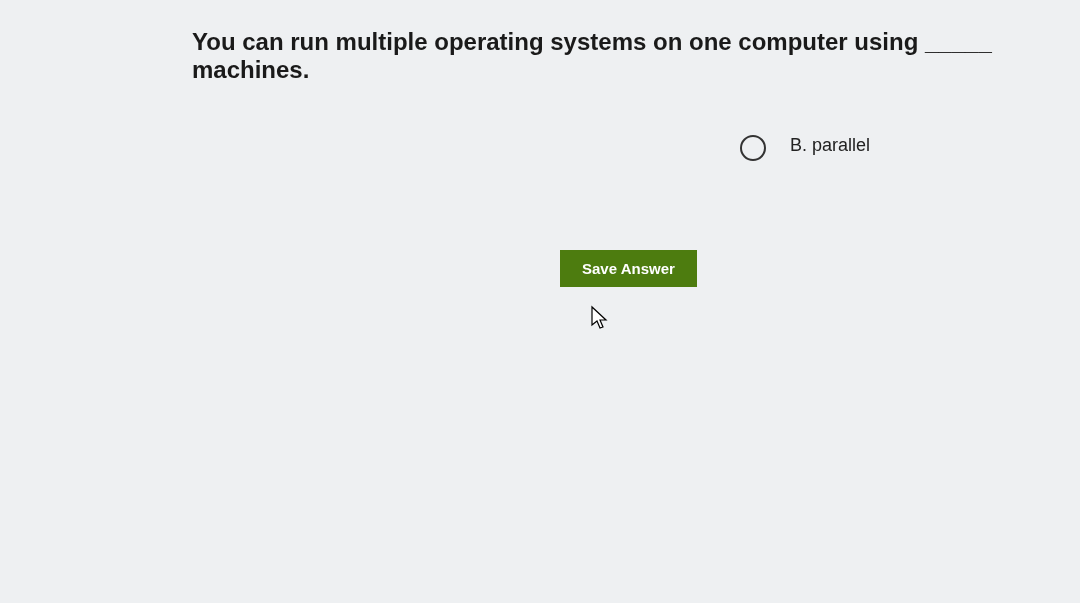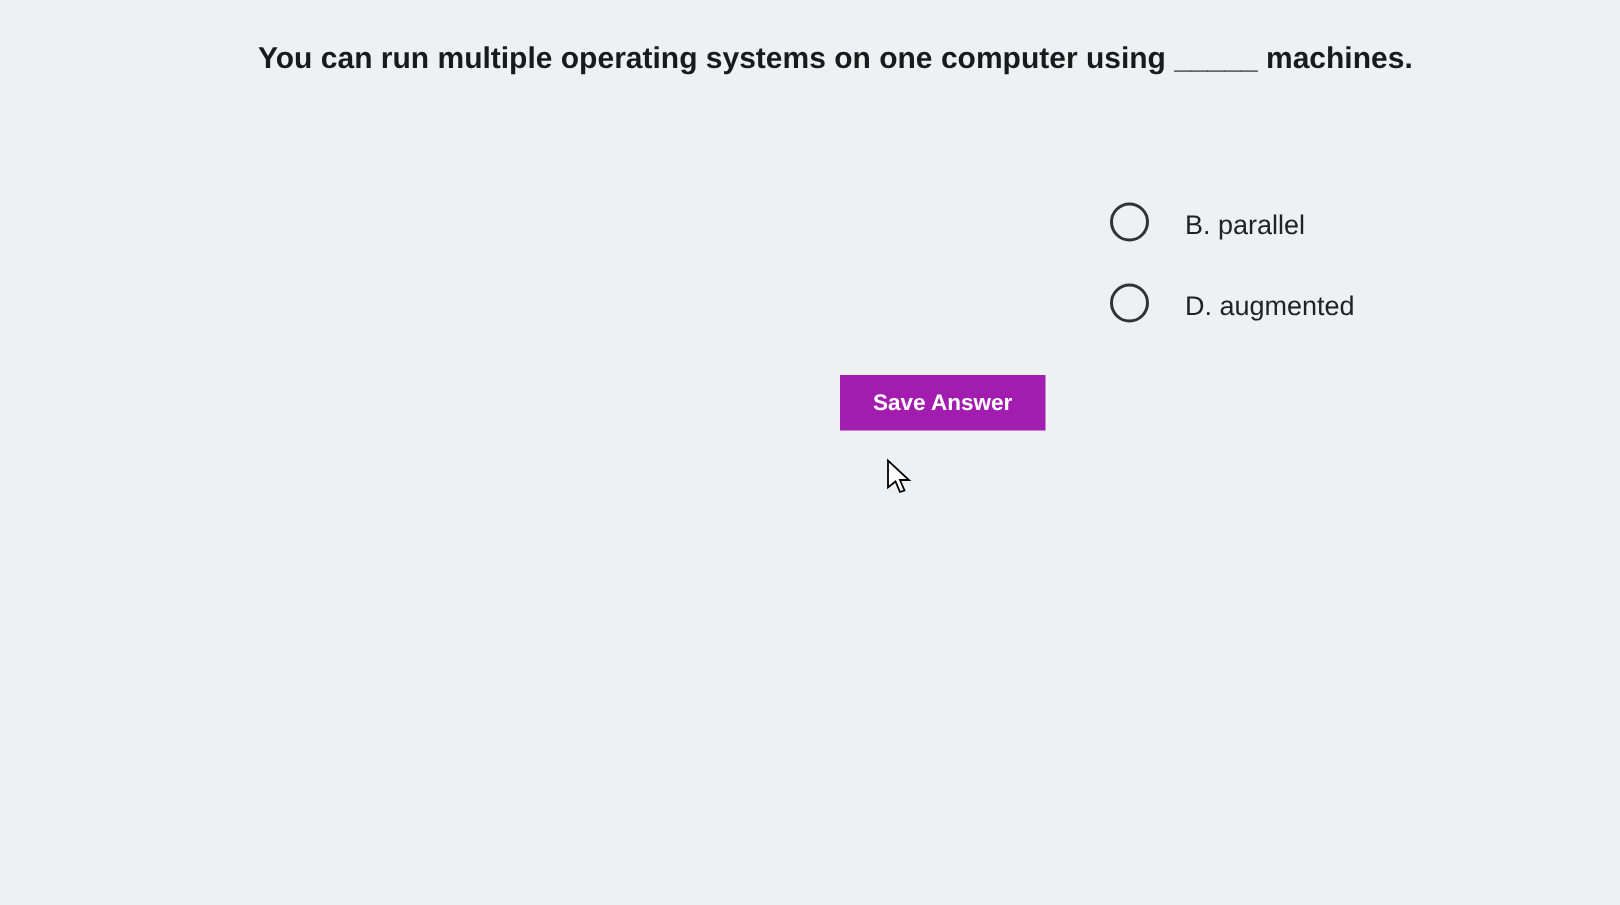--- a/index.html
+++ b/index.html
@@ -12,39 +12,39 @@
       height: 603px;
       background: #eef0f2;
       font-family: Arial, Helvetica, sans-serif;
       color: #222;
       position: relative;
       overflow: hidden;
     }
     .question-text {
       position: absolute;
       top: 28px;
-      left: 172px;
+      left: 192px;
       right: 40px;
-      font-size: 20px;
+      font-size: 24px;
       font-weight: bold;
       color: #1a1a1a;
     }
     .options-left {
       position: absolute;
       left: 10px;
       top: 170px;
     }
     .options-right {
       position: absolute;
       left: 740px;
       top: 135px;
     }
     .option-row {
       display: flex;
-      align-items: flex-end;
+      align-items: flex-start;
       margin-bottom: 28px;
       cursor: pointer;
     }
     .radio-circle {
       width: 26px;
       height: 26px;
       border: 2.5px solid #333;
       border-radius: 50%;
       display: inline-block;
       margin-right: 32px;
@@ -54,21 +54,21 @@
       margin-right: 24px;
     }
     .option-label {
       font-size: 18px;
       color: #222;
     }
     .save-button {
       position: absolute;
       left: 560px;
       top: 250px;
-      background: #a21caf;
+      background: #4d7c0f;
       color: #fff;
       border: none;
       padding: 10px 22px;
       font-size: 15px;
       font-weight: bold;
       cursor: pointer;
       font-family: inherit;
     }
     .cursor {
       position: absolute;
@@ -85,23 +85,19 @@
 <div class="question-text">You can run multiple operating systems on one computer using _____ machines.</div>
 
 <div class="options-left">
 </div>
 
 <div class="options-right">
   <div class="option-row">
     <span class="radio-circle"></span>
     <span class="option-label">B. parallel</span>
   </div>
-  <div class="option-row">
-    <span class="radio-circle"></span>
-    <span class="option-label">D. augmented</span>
-  </div>
 </div>
 
 <button class="save-button">Save Answer</button>
 
 <svg class="cursor" viewBox="0 0 20 26">
   <path d="M2 2 L2 20 L7 16 L10 23 L13 22 L10 15 L16 15 Z" fill="#fff" stroke="#000" stroke-width="1.2"></path>
 </svg>
 
 </body></html>

